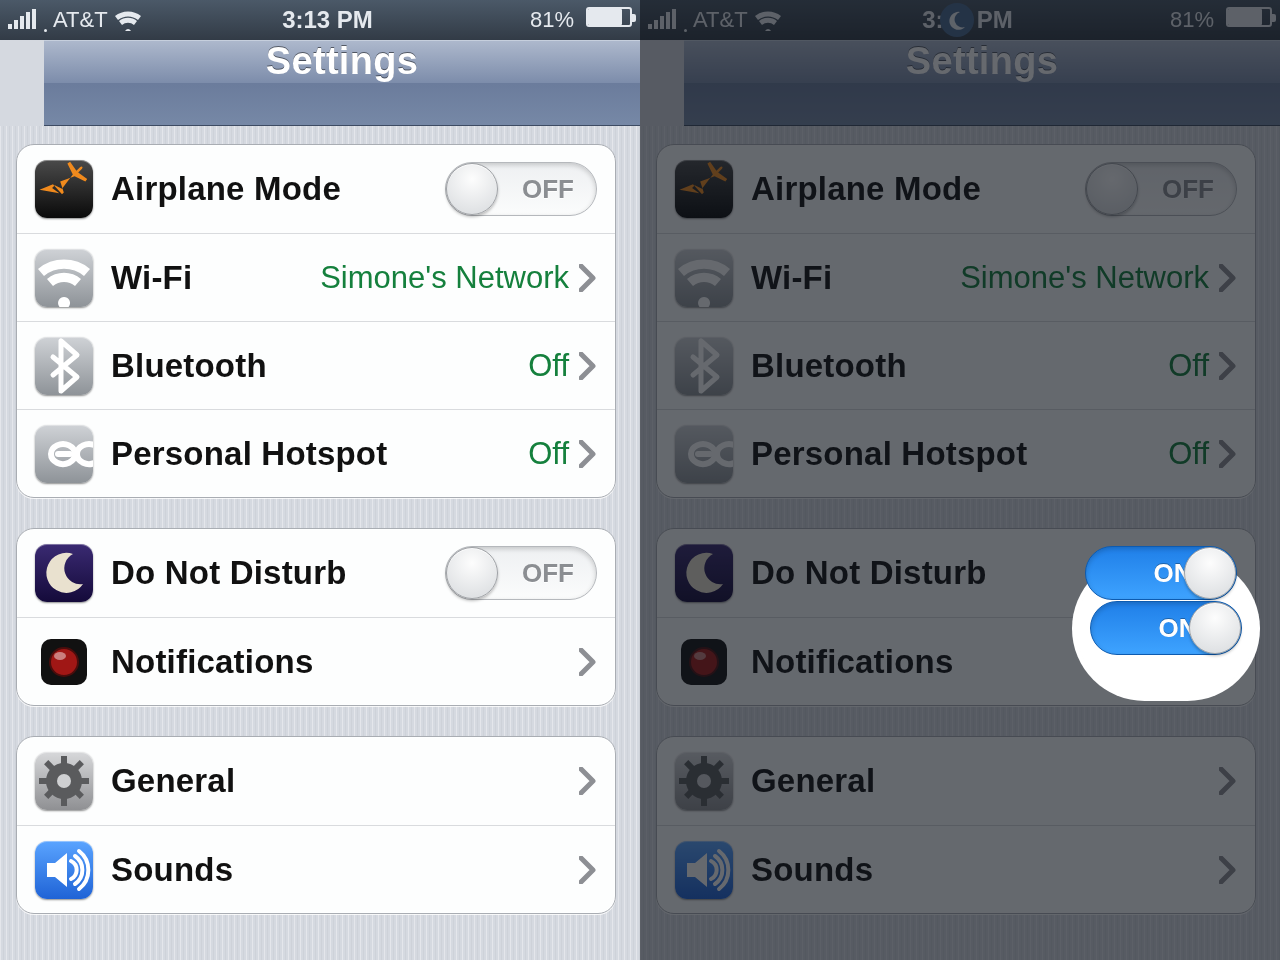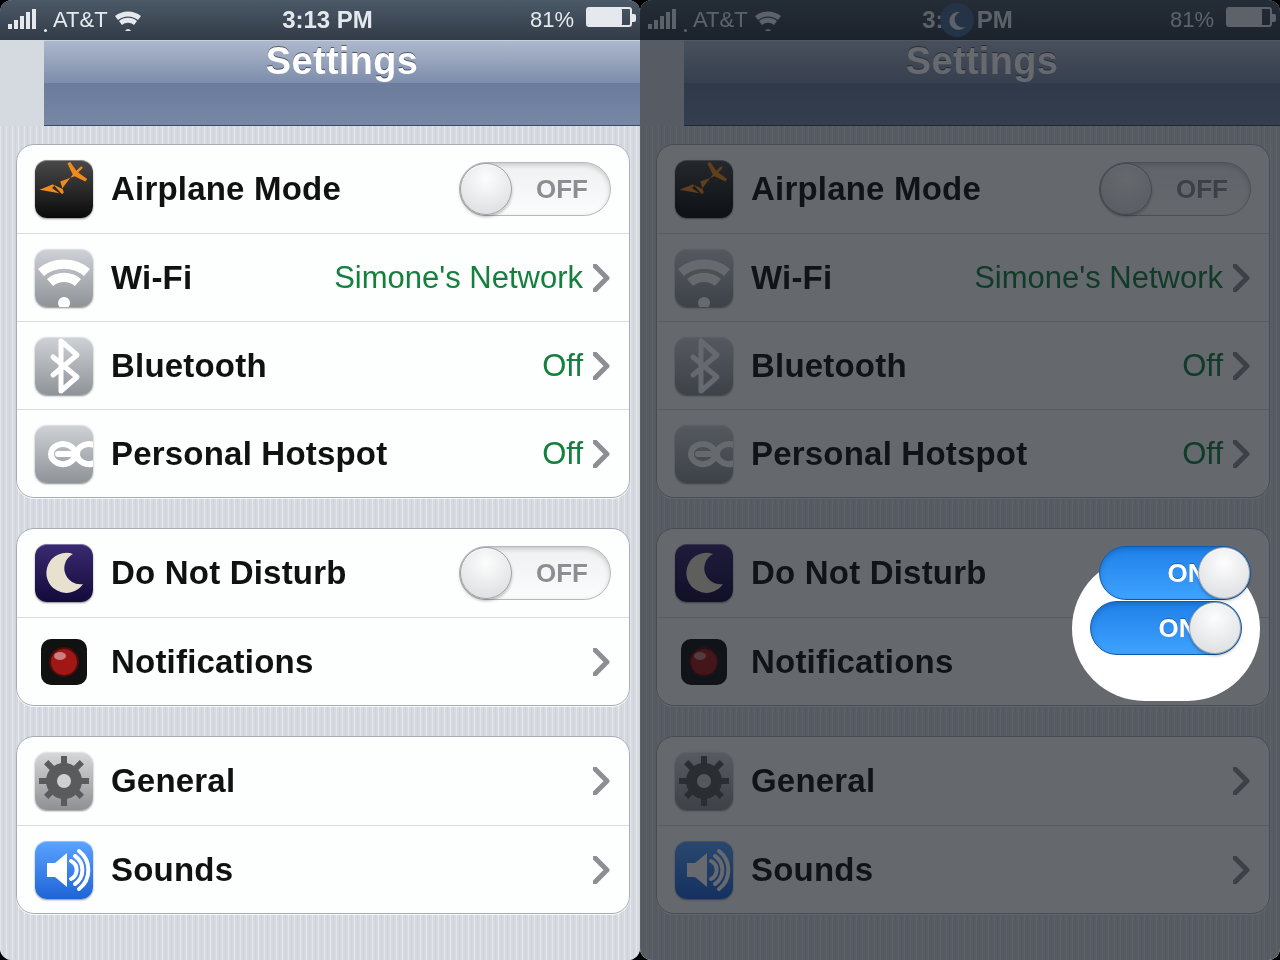--- a/index.html
+++ b/index.html
@@ -10,21 +10,20 @@
     height: 960px;
     overflow: hidden;
     display: flex;
   }
   .phone {
     width: 640px;
     height: 960px;
     position: relative;
     background: #d5d9e0;
     overflow: hidden;
-    border-radius: 12px;
   }
   
   .status-bar {
     height: 40px;
     background: linear-gradient(#4b5968, #323b46);
     display: flex;
     align-items: center;
     color: #e5e9ee;
     font-size: 22px;
     font-weight: 500;
@@ -76,21 +75,21 @@
     margin-left: 44px;
   }
   .nav-title {
     color:#fff; font-size:38px; font-weight:700;
     text-shadow: 0 -1px 0 rgba(0,0,0,.5);
     letter-spacing:.3px;
   }
 
   
   .content {
-    padding: 18px 10px 0 16px;
+    padding: 18px 24px 0 16px;
     background: #d5d9e0;
     background-image:
       linear-gradient(90deg, rgba(255,255,255,.35) 0, rgba(255,255,255,.35) 1px, transparent 1px),
       linear-gradient(90deg, rgba(0,0,0,.03) 0, rgba(0,0,0,.03) 1px, transparent 1px);
     background-size: 6px 100%, 6px 100%;
     background-position: 0 0, 3px 0;
     height: calc(960px - 126px);
   }
   .group {
     background:#fdfefe;

